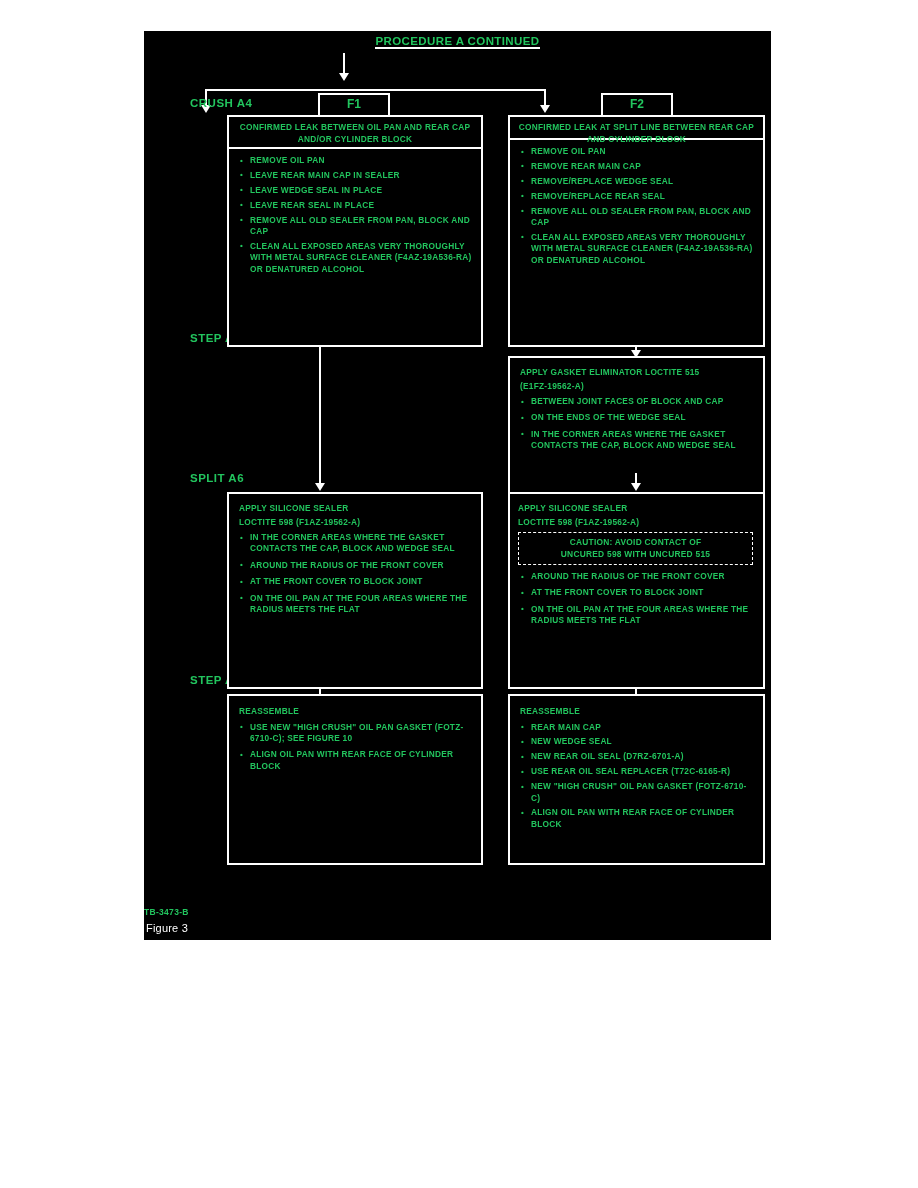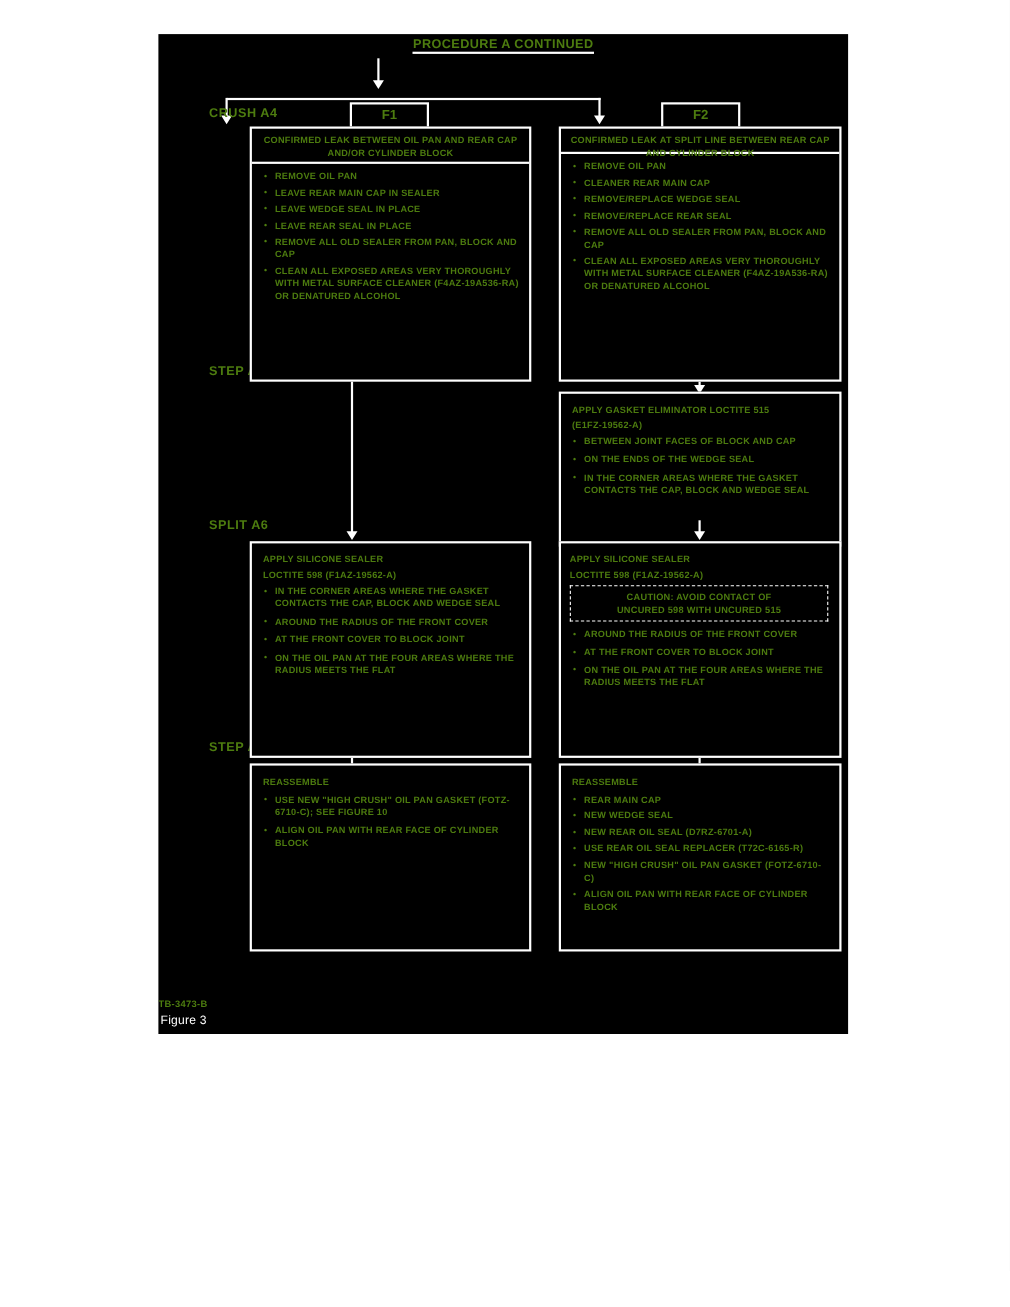--- a/index.html
+++ b/index.html
@@ -22,21 +22,21 @@
     background: #ffffff;
     overflow: hidden;
   }
   #figure-plate {
     position: absolute;
     left: 144px;
     top: 31px;
     width: 627px;
     height: 909px;
     background: #000000;
-    color: #4d7c0f;
+    color: #22c55e;
     overflow: hidden;
   }
 
   
   .ttl {
     position: absolute;
     left: 0;
     top: 4px;
     width: 627px;
     text-align: center;
@@ -226,21 +226,21 @@
     </div>
 
     <div class="vline" style="left:175px; top:316px; height:140px;"></div>
     <div class="arrowhead" style="left:171px; top:452px;"></div>
 
     <div class="box" style="left:364px; top:84px; width:257px; height:232px;">
       <div class="head-cell" style="height:16px;">CONFIRMED LEAK AT SPLIT LINE BETWEEN REAR CAP AND CYLINDER BLOCK</div>
       <div class="body-cell">
         <ul class="items semi">
           <li>REMOVE OIL PAN</li>
-          <li>CLEANER REAR MAIN CAP</li>
+          <li>REMOVE REAR MAIN CAP</li>
           <li>REMOVE/REPLACE WEDGE SEAL</li>
           <li>REMOVE/REPLACE REAR SEAL</li>
           <li>REMOVE ALL OLD SEALER FROM PAN, BLOCK AND CAP</li>
           <li>CLEAN ALL EXPOSED AREAS VERY THOROUGHLY WITH METAL SURFACE CLEANER (F4AZ-19A536-RA) OR DENATURED ALCOHOL</li>
         </ul>
       </div>
     </div>
 
     <div class="vline" style="left:491px; top:316px; height:7px;"></div>
     <div class="arrowhead" style="left:487px; top:319px;"></div>

